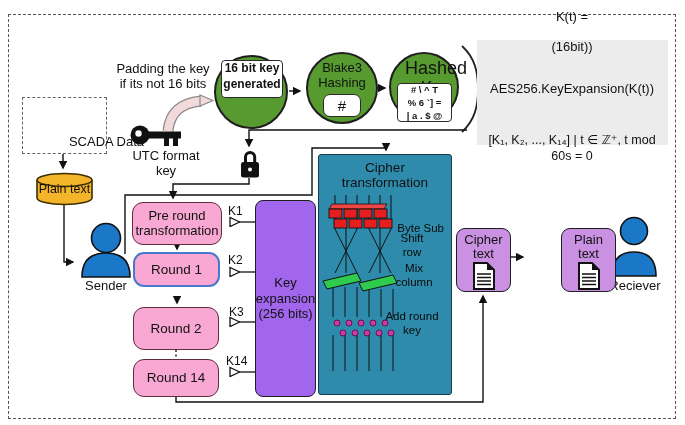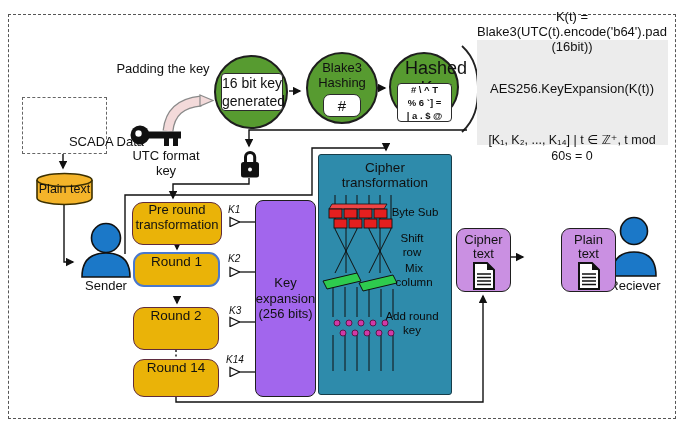--- a/index.html
+++ b/index.html
@@ -8,25 +8,25 @@
     font-family:"Liberation Sans","DejaVu Sans",sans-serif;color:#111;
   }
   .txt{position:absolute;text-align:center;line-height:1.12;color:#111;}
   .outer-border{position:absolute;left:8px;top:14px;width:666px;height:403px;border:1px dashed #555;}
   svg{position:absolute;left:0;top:0;overflow:visible;}
   
   .scada-box{position:absolute;left:22px;top:97px;width:83px;height:55px;border:1.5px dashed #666;background:#fff;}
   .circle{position:absolute;border-radius:50%;background:#579b30;border:2px solid #1e1e1e;box-sizing:border-box;}
   .whitebox{position:absolute;background:#fff;border:1.5px solid #2b2b2b;border-radius:4px;text-align:center;box-sizing:border-box;}
   .graybg{position:absolute;left:477px;top:40px;width:191px;height:105px;background:#ececec;}
-  .roundbox{position:absolute;background:#eab308;border:1.6px solid #5f2b3d;border-radius:11px;display:flex;justify-content:center;text-align:center;font-size:13.5px;line-height:1.15;box-sizing:border-box;}
+  .roundbox{position:absolute;background:#f9a8d4;border:1.6px solid #5f2b3d;border-radius:11px;display:flex;align-items:center;justify-content:center;text-align:center;font-size:13.5px;line-height:1.15;box-sizing:border-box;}
   .keyexp{position:absolute;left:255px;top:200px;width:61px;height:197px;background:#a266ed;border:1.6px solid #1e1e1e;border-radius:8px;display:flex;align-items:center;justify-content:center;text-align:center;font-size:13px;line-height:1.2;box-sizing:border-box;}
   .cipherbox{position:absolute;left:318px;top:154px;width:134px;height:241px;background:#2e8bab;border:1.6px solid #173d49;border-radius:3px;box-sizing:border-box;}
   .outbox{position:absolute;width:55px;height:64px;background:#ca90e2;border:1.8px solid #1e1e1e;border-radius:9px;text-align:center;font-size:13px;line-height:1.1;box-sizing:border-box;padding-top:4px;}
-  .klabel{position:absolute;font-style:italic;font-size:10px;}
+  .klabel{position:absolute;font-size:12px;}
   .steplabel{position:absolute;text-align:center;font-size:11.5px;line-height:1.2;color:#0a0a0a;}
 </style>
 </head>
 <body>
 
 <div class="canvas">
 
   <div class="outer-border"></div>
 
   <svg width="685" height="425" viewBox="0 0 685 425">
@@ -137,28 +137,29 @@
   <div class="scada-box"></div>
   <div class="txt" style="left:22px;top:135px;width:83px;font-size:13px;margin-left:43px;">SCADA Data</div>
 
   <div class="txt" style="left:37px;top:182px;width:55px;font-size:12.5px;">Plain text</div>
 
   <div class="txt" style="left:80px;top:279px;width:52px;font-size:13px;">Sender</div>
   <div class="txt" style="left:606px;top:279px;width:58px;font-size:13px;">Reciever</div>
 
   <div class="txt" style="left:106px;top:62px;width:114px;font-size:13px;">
     <div>Padding the key</div>
+    <div>if its not 16 bits</div>
   </div>
   <div class="txt" style="left:128px;top:149px;width:76px;font-size:13px;">
     <div>UTC format</div>
     <div>key</div>
   </div>
 
   <div class="circle" style="left:214px;top:55px;width:74px;height:74px;"></div>
-  <div class="whitebox" style="left:221px;top:73px;width:62px;height:38px;font-size:14px;line-height:1.3;">
+  <div class="whitebox" style="left:221px;top:60px;width:62px;height:38px;font-size:12px;line-height:1.3;font-weight:bold;">
     <div>16 bit key</div>
     <div>generated</div>
   </div>
 
   <div class="circle" style="left:306px;top:52px;width:72px;height:72px;"></div>
   <div class="txt" style="left:310px;top:61px;width:64px;font-size:13px;">
     <div>Blake3</div>
     <div>Hashing</div>
   </div>
   <div class="whitebox" style="left:323px;top:94px;width:38px;height:23px;font-size:15px;line-height:21px;border-radius:7px;">#</div>
@@ -169,21 +170,20 @@
     <div>Key</div>
   </div>
   <div class="whitebox" style="left:397px;top:83px;width:55px;height:39px;font-size:9.5px;line-height:1.35;font-weight:bold;">
     <div># \ ^ T</div>
     <div>% 6 `] =</div>
     <div>| a . $ @</div>
   </div>
 
   <div class="graybg"></div>
   <div class="txt" style="left:469px;top:10px;width:206px;font-size:13px;">K(t) =</div>
-  <div class="txt" style="left:469px;top:25px;width:206px;font-size:13px;">Blake3(UTC(t).encode('b64').pad</div>
   <div class="txt" style="left:469px;top:40px;width:206px;font-size:13px;">(16bit))</div>
   <div class="txt" style="left:469px;top:82px;width:206px;font-size:13px;">AES256.KeyExpansion(K(t))</div>
   <div class="txt" style="left:469px;top:133px;width:206px;font-size:12.5px;">[K₁, K₂, ..., K₁₄] | t ∈ ℤ⁺, t mod</div>
   <div class="txt" style="left:469px;top:149px;width:206px;font-size:12.5px;">60s = 0</div>
 
   <div class="roundbox" style="left:132px;top:202px;width:90px;height:43px;font-size:13px;">
     <div>
       <div>Pre round</div>
       <div>transformation</div>
     </div>
@@ -242,21 +242,21 @@
           <circle cx="62" cy="130" r="3"></circle>
         <circle cx="20" cy="140" r="3"></circle>
           <circle cx="32" cy="140" r="3"></circle>
           <circle cx="44" cy="140" r="3"></circle>
           <circle cx="56" cy="140" r="3"></circle>
           <circle cx="68" cy="140" r="3"></circle>
       </g>
     </svg>
   </div>
 
-  <div class="steplabel" style="left:386px;top:206px;width:58px;">Byte Sub</div>
+  <div class="steplabel" style="left:386px;top:222px;width:58px;text-align:right;">Byte Sub</div>
   <div class="steplabel" style="left:388px;top:232px;width:48px;">
     <div>Shift</div>
     <div>row</div>
   </div>
   <div class="steplabel" style="left:388px;top:262px;width:52px;">
     <div>Mix</div>
     <div>column</div>
   </div>
   <div class="steplabel" style="left:380px;top:310px;width:64px;">
     <div>Add round</div>

